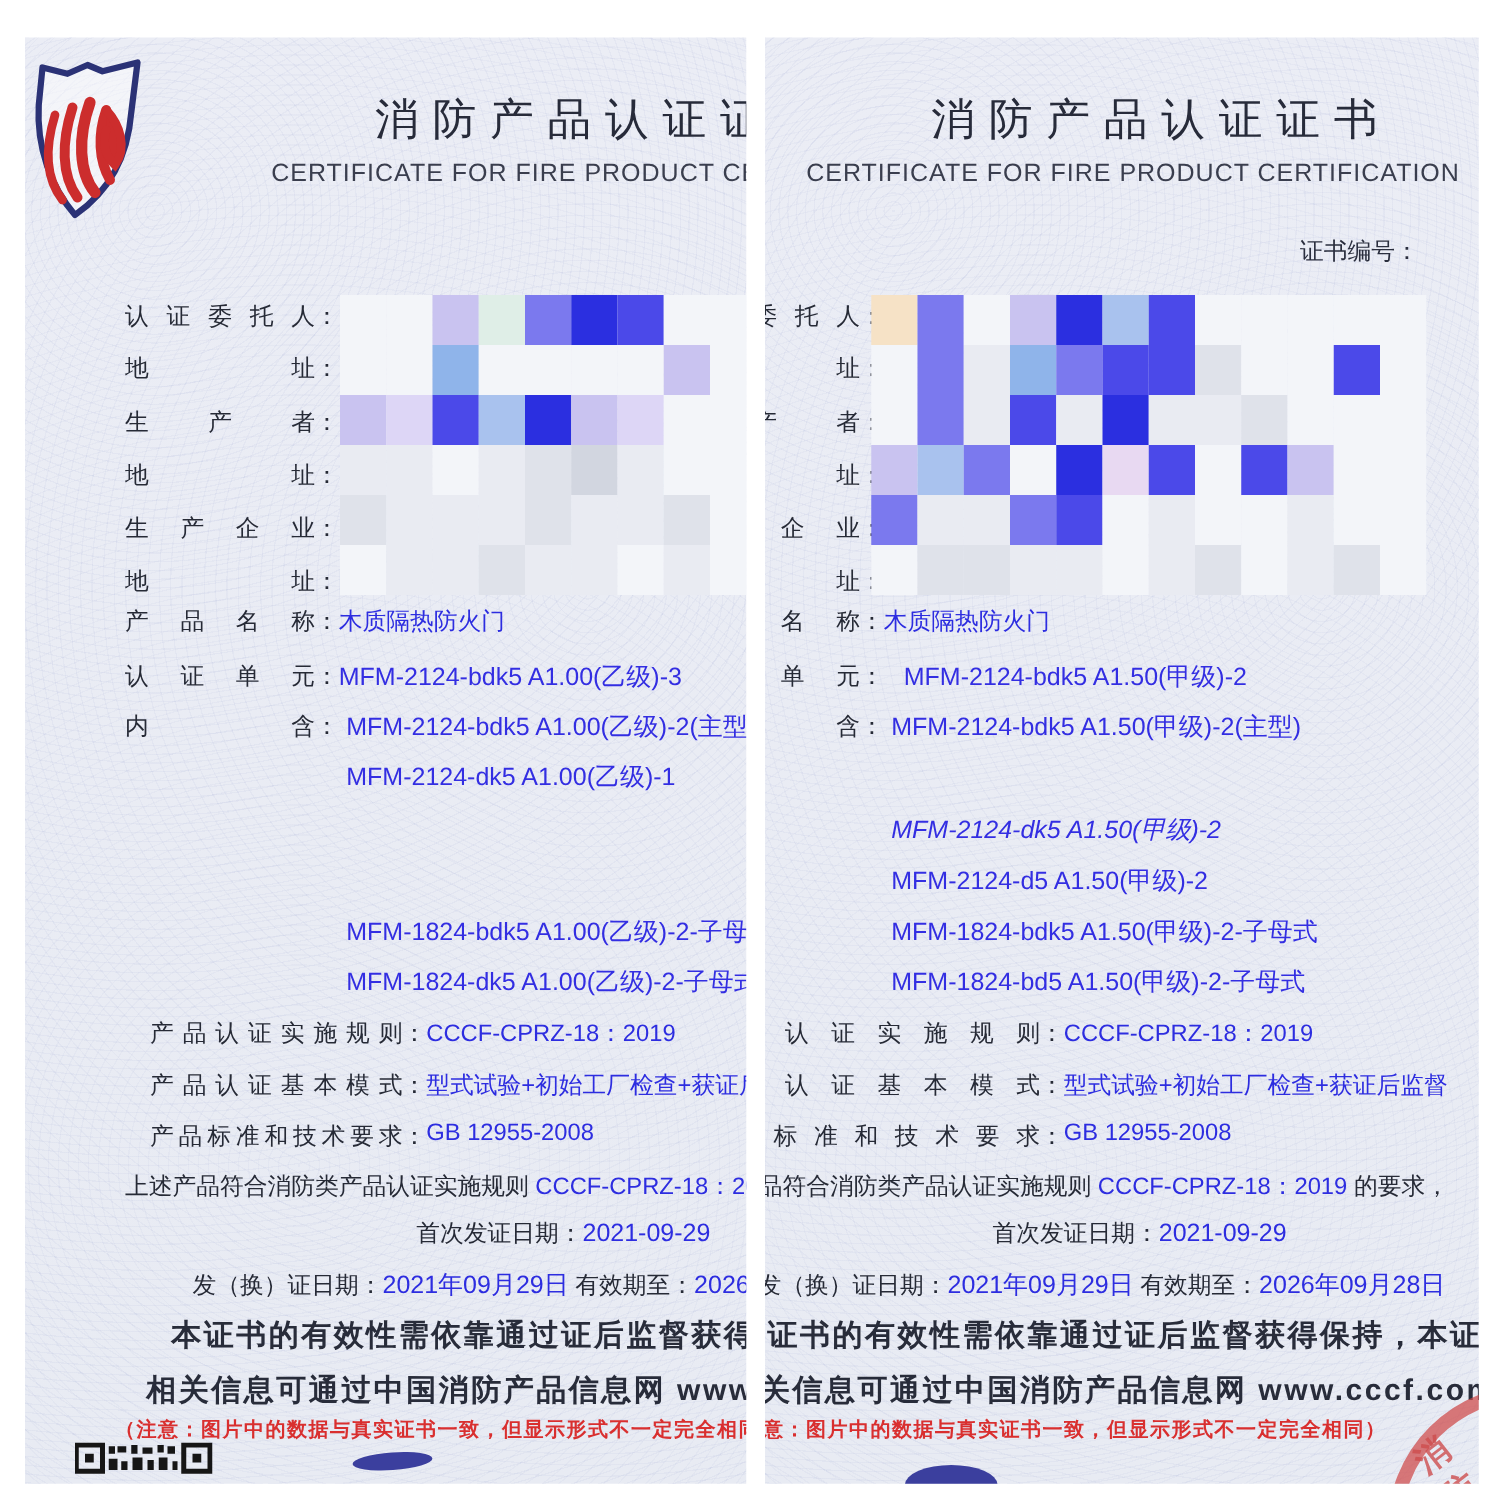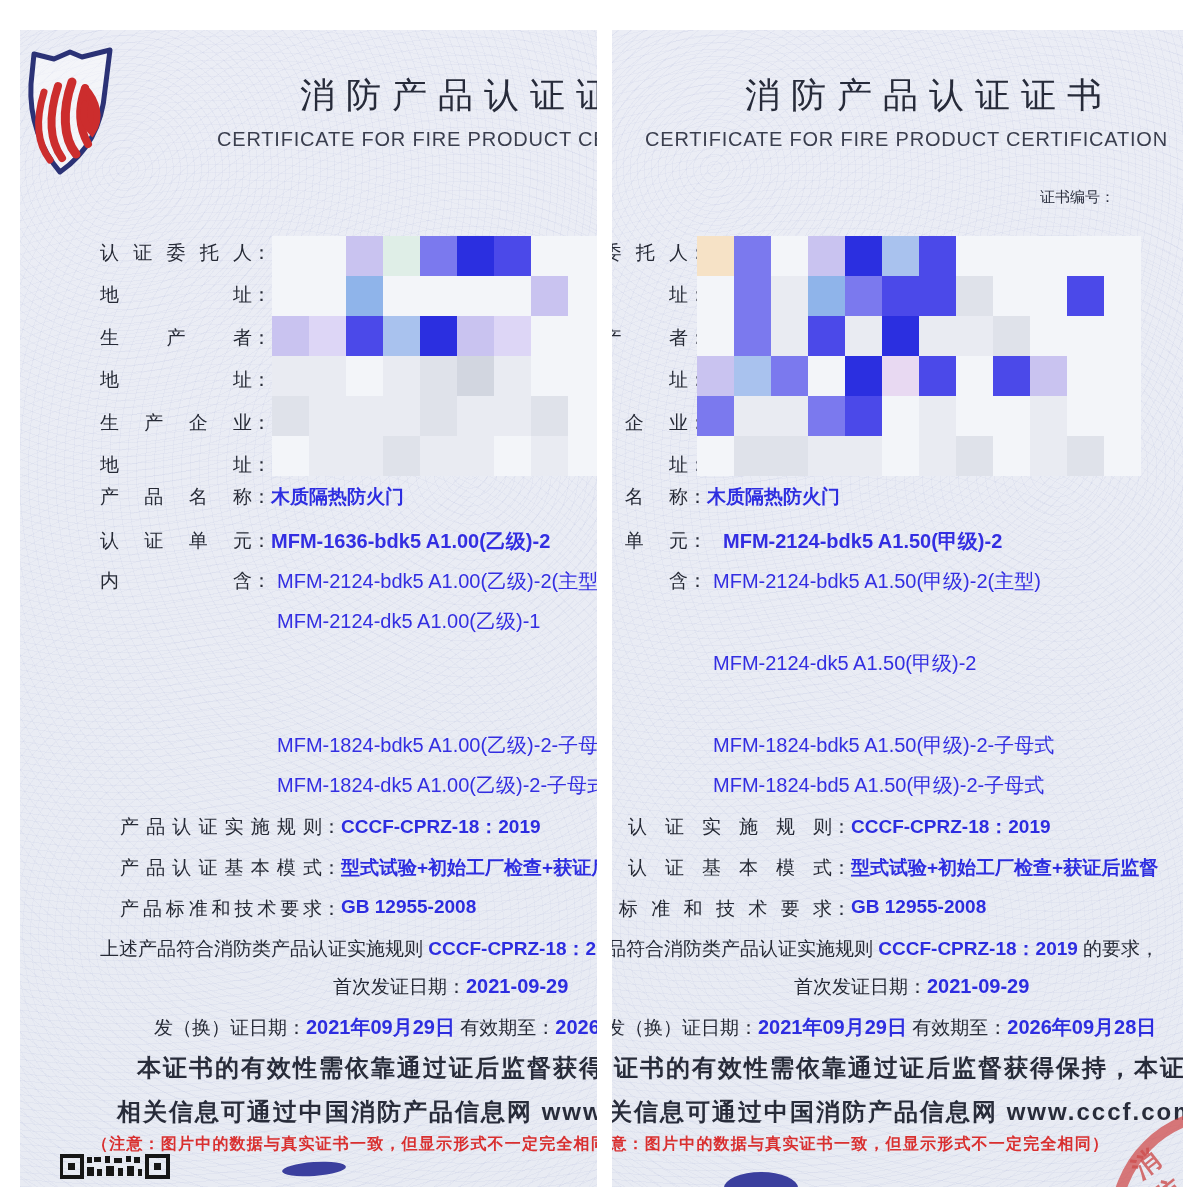--- a/index.html
+++ b/index.html
@@ -11,30 +11,30 @@
             repeating-radial-gradient(circle at 78% 38%, rgba(100,115,185,.05) 0 1px, transparent 1px 9px),
             repeating-radial-gradient(circle at 38% 78%, rgba(100,115,185,.045) 0 1px, transparent 1px 8px),
             linear-gradient(#ebedf5,#e8ebf3); }
   .cert-l { left:20px;  width:577px; }
   .cert-r { left:612px; width:571px; }
 
   .abs { position:absolute; white-space:nowrap; }
 
   .title { font-size:35px; letter-spacing:11px; color:#272b3a; font-weight:500; }
   .subtitle { font-size:20px; letter-spacing:.8px; color:#3a3e4e; }
-  .certno { font-size:15px; color:#2a2e3e; }
+  .certno { font-size:19px; color:#2a2e3e; }
 
   .row { position:absolute; white-space:nowrap; font-size:19px; color:#262a36; height:26px; }
   .flabel { display:inline-block; width:152px; text-align:justify; text-align-last:justify;
             vertical-align:top; }
   .rlabel { display:inline-block; width:202px; text-align:justify; text-align-last:justify;
             vertical-align:top; }
   .cert-r .rlabel { width:278px; }
   .colon { display:inline-block; vertical-align:top; }
-  .val  { color:#2d2de0;font-weight:bold; }
+  .val  { color:#2d2de0; }
   .mline { position:absolute; white-space:nowrap; font-size:20px; color:#332ee2; }
   .dt   { font-size:20px; }
   .foot { position:absolute; white-space:nowrap; font-size:24px; letter-spacing:2px;
           color:#282c3a; font-weight:600; }
   .rednote { position:absolute; white-space:nowrap; font-size:16px; font-weight:bold;
              letter-spacing:1.2px; color:#d92f2f; }
 
   .mosaic { position:absolute; z-index:2; }
   .mcell  { position:absolute; }
 
@@ -137,21 +137,21 @@
       <div class="mcell" style="left: 148px; top: 200px; width: 37px; height: 40px; background: rgb(233, 235, 242);"></div>
       <div class="mcell" style="left: 185px; top: 200px; width: 37px; height: 40px; background: rgb(233, 235, 242);"></div>
       <div class="mcell" style="left: 222px; top: 200px; width: 37px; height: 40px; background: rgb(243, 245, 249);"></div>
       <div class="mcell" style="left: 259px; top: 200px; width: 37px; height: 40px; background: rgb(233, 235, 242);"></div>
       <div class="mcell" style="left: 296px; top: 200px; width: 37px; height: 40px; background: rgb(243, 245, 249);"></div>
     </div>
 
   <div class="row" style="left:80px; top:454px;">
     <span class="flabel">产品名称</span><span class="colon">：</span><span class="val">木质隔热防火门</span></div>
   <div class="row" style="left:80px; top:498px;">
-    <span class="flabel">认证单元</span><span class="colon">：</span><span class="val mline" style="position:static;">MFM-1636-bdk5 A1.00(乙级)-2</span></div>
+    <span class="flabel">认证单元</span><span class="colon">：</span><span class="val mline" style="position:static;">MFM-2124-bdk5 A1.00(乙级)-3</span></div>
   <div class="row" style="left:80px; top:538px;">
     <span class="flabel">内含</span><span class="colon">：</span></div>
 
   <div class="mline" style="left:257px; top:538px;">MFM-2124-bdk5 A1.00(乙级)-2(主型)</div>
   <div class="mline" style="left:257px; top:578px;">MFM-2124-dk5 A1.00(乙级)-1</div>
   <div class="mline" style="left:257px; top:702px;">MFM-1824-bdk5 A1.00(乙级)-2-子母式</div>
   <div class="mline" style="left:257px; top:742px;">MFM-1824-dk5 A1.00(乙级)-2-子母式</div>
 
   <div class="row" style="left:100px; top:784px;">
     <span class="rlabel">产品认证实施规则</span><span class="colon">：</span><span class="val">CCCF-CPRZ-18：2019</span></div>
@@ -291,21 +291,22 @@
     </div>
 
   <div class="row" style="left:-76px; top:454px;">
     <span class="flabel">产品名称</span><span class="colon">：</span><span class="val">木质隔热防火门</span></div>
   <div class="row" style="left:-76px; top:498px;">
     <span class="flabel">认证单元</span><span class="colon">：</span><span class="val mline" style="position:static;margin-left:16px;">MFM-2124-bdk5 A1.50(甲级)-2</span></div>
   <div class="row" style="left:-76px; top:538px;">
     <span class="flabel">内含</span><span class="colon">：</span></div>
 
   <div class="mline" style="left:101px; top:538px;">MFM-2124-bdk5 A1.50(甲级)-2(主型)</div>
-  <div class="mline" style="left:101px; top:620px;">MFM-2124-dk5 A1.50(甲级)-2</div>
+  <div class="mline" style="left:101px; top:620px;font-style:italic;">MFM-2124-dk5 A1.50(甲级)-2</div>
+  <div class="mline" style="left:101px; top:661px;">MFM-2124-d5 A1.50(甲级)-2</div>
   <div class="mline" style="left:101px; top:702px;">MFM-1824-bdk5 A1.50(甲级)-2-子母式</div>
   <div class="mline" style="left:101px; top:742px;">MFM-1824-bd5 A1.50(甲级)-2-子母式</div>
 
   <div class="row" style="left:-58px; top:784px;">
     <span class="rlabel">产品认证实施规则</span><span class="colon">：</span><span class="val">CCCF-CPRZ-18：2019</span></div>
   <div class="row" style="left:-58px; top:825px;">
     <span class="rlabel">产品认证基本模式</span><span class="colon">：</span><span class="val">型式试验+初始工厂检查+获证后监督</span></div>
   <div class="row" style="left:-58px; top:866px;">
     <span class="rlabel">产品标准和技术要求</span><span class="colon">：</span><span class="val">GB 12955-2008</span></div>
 

